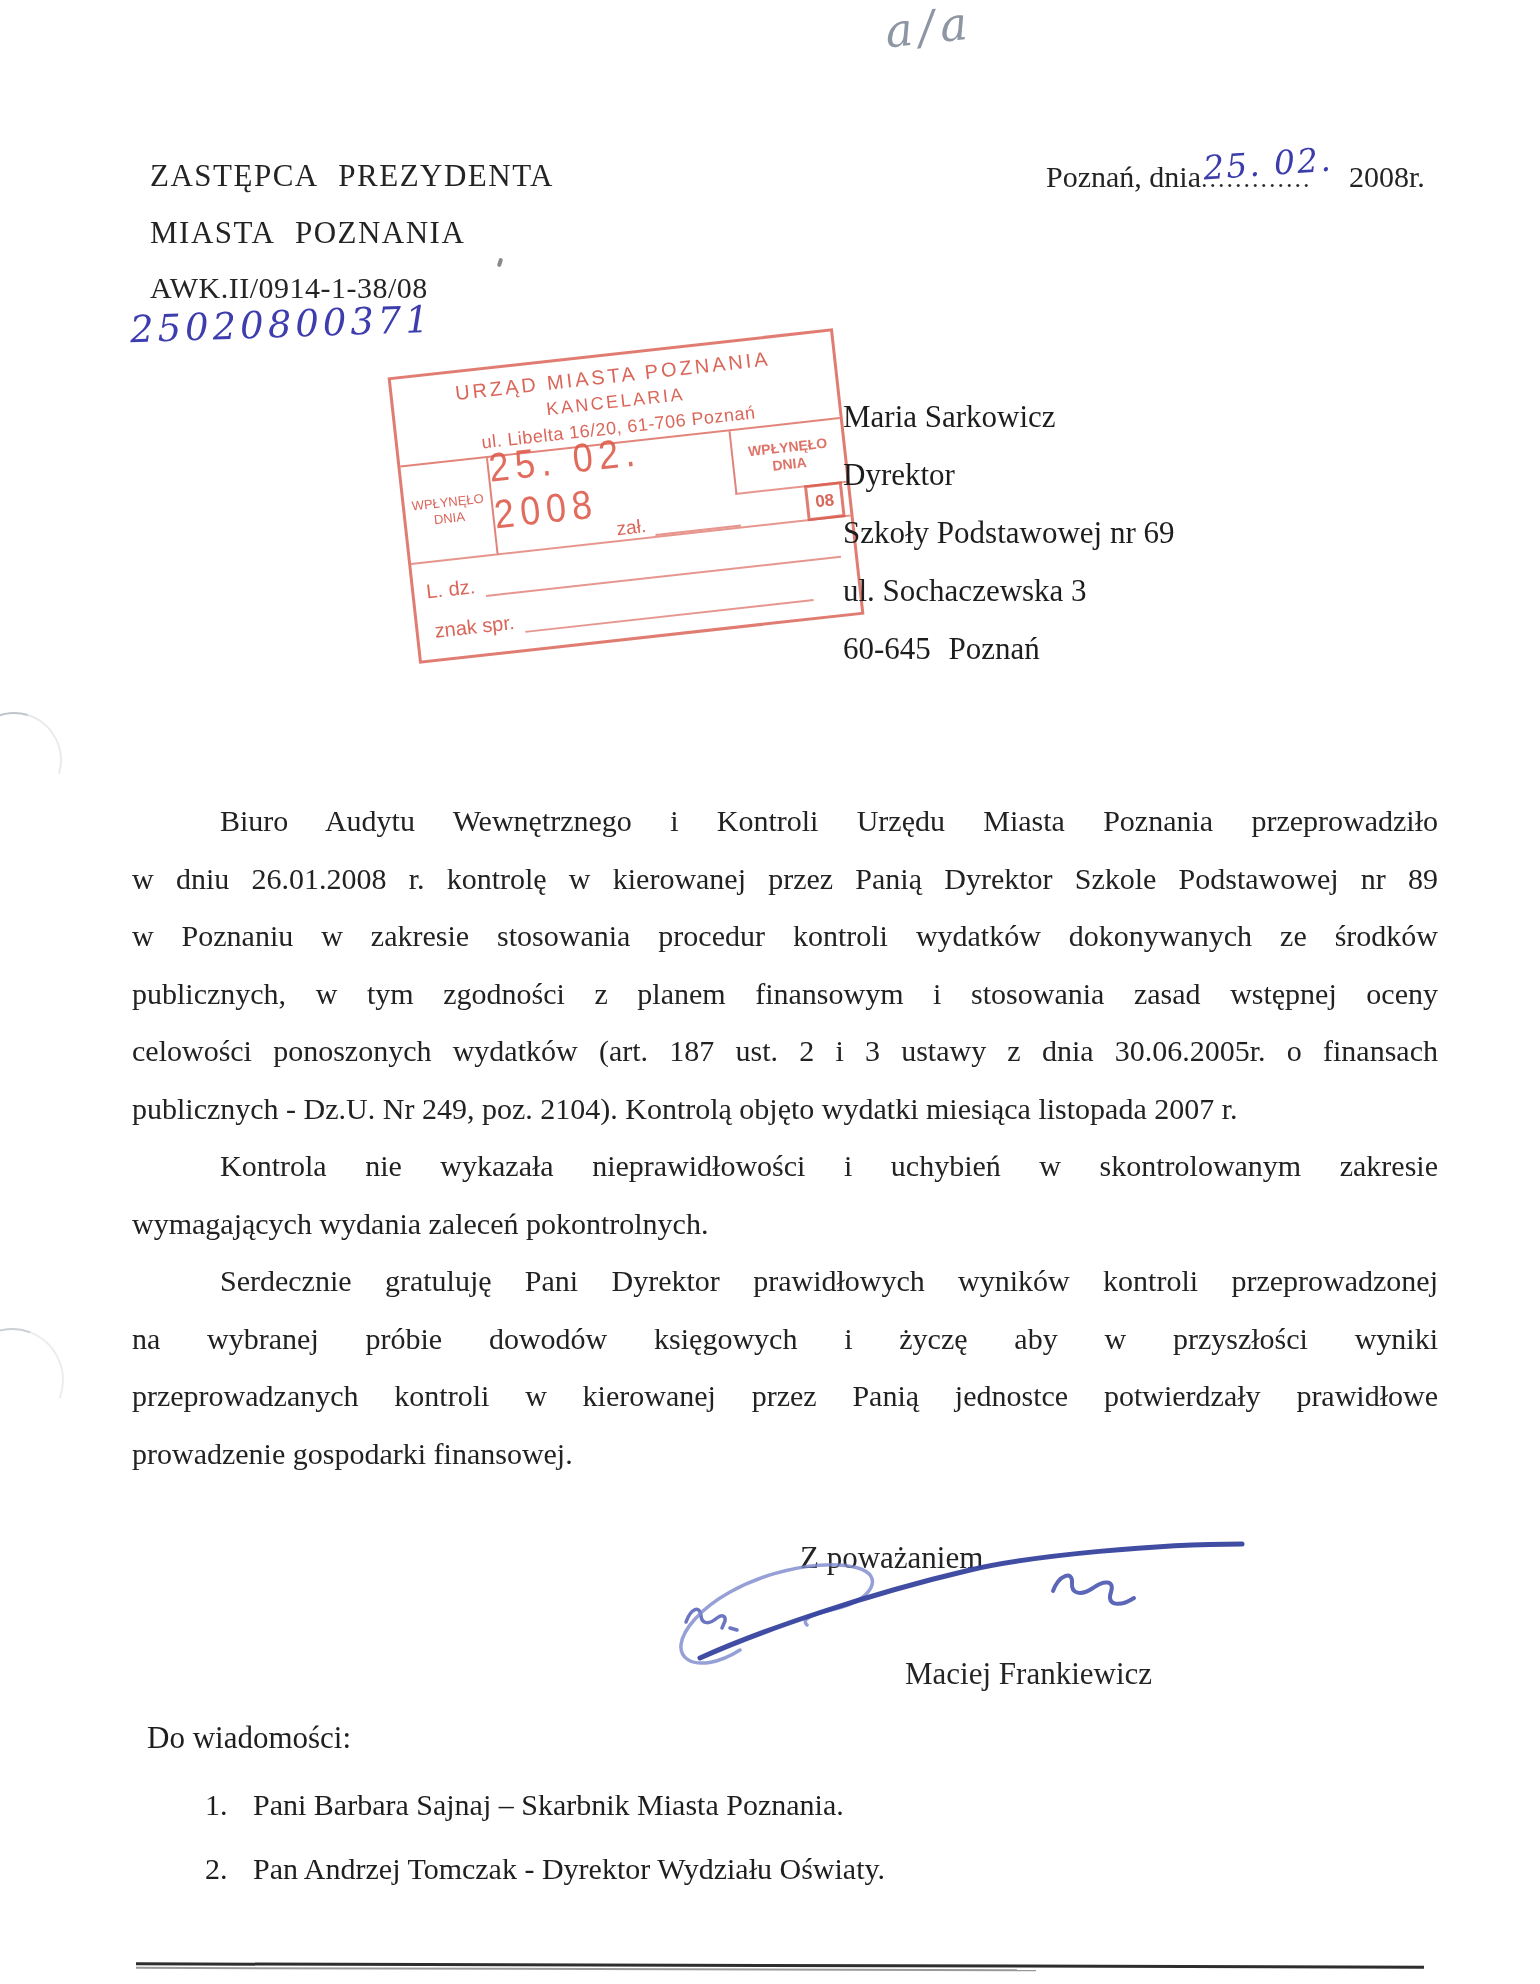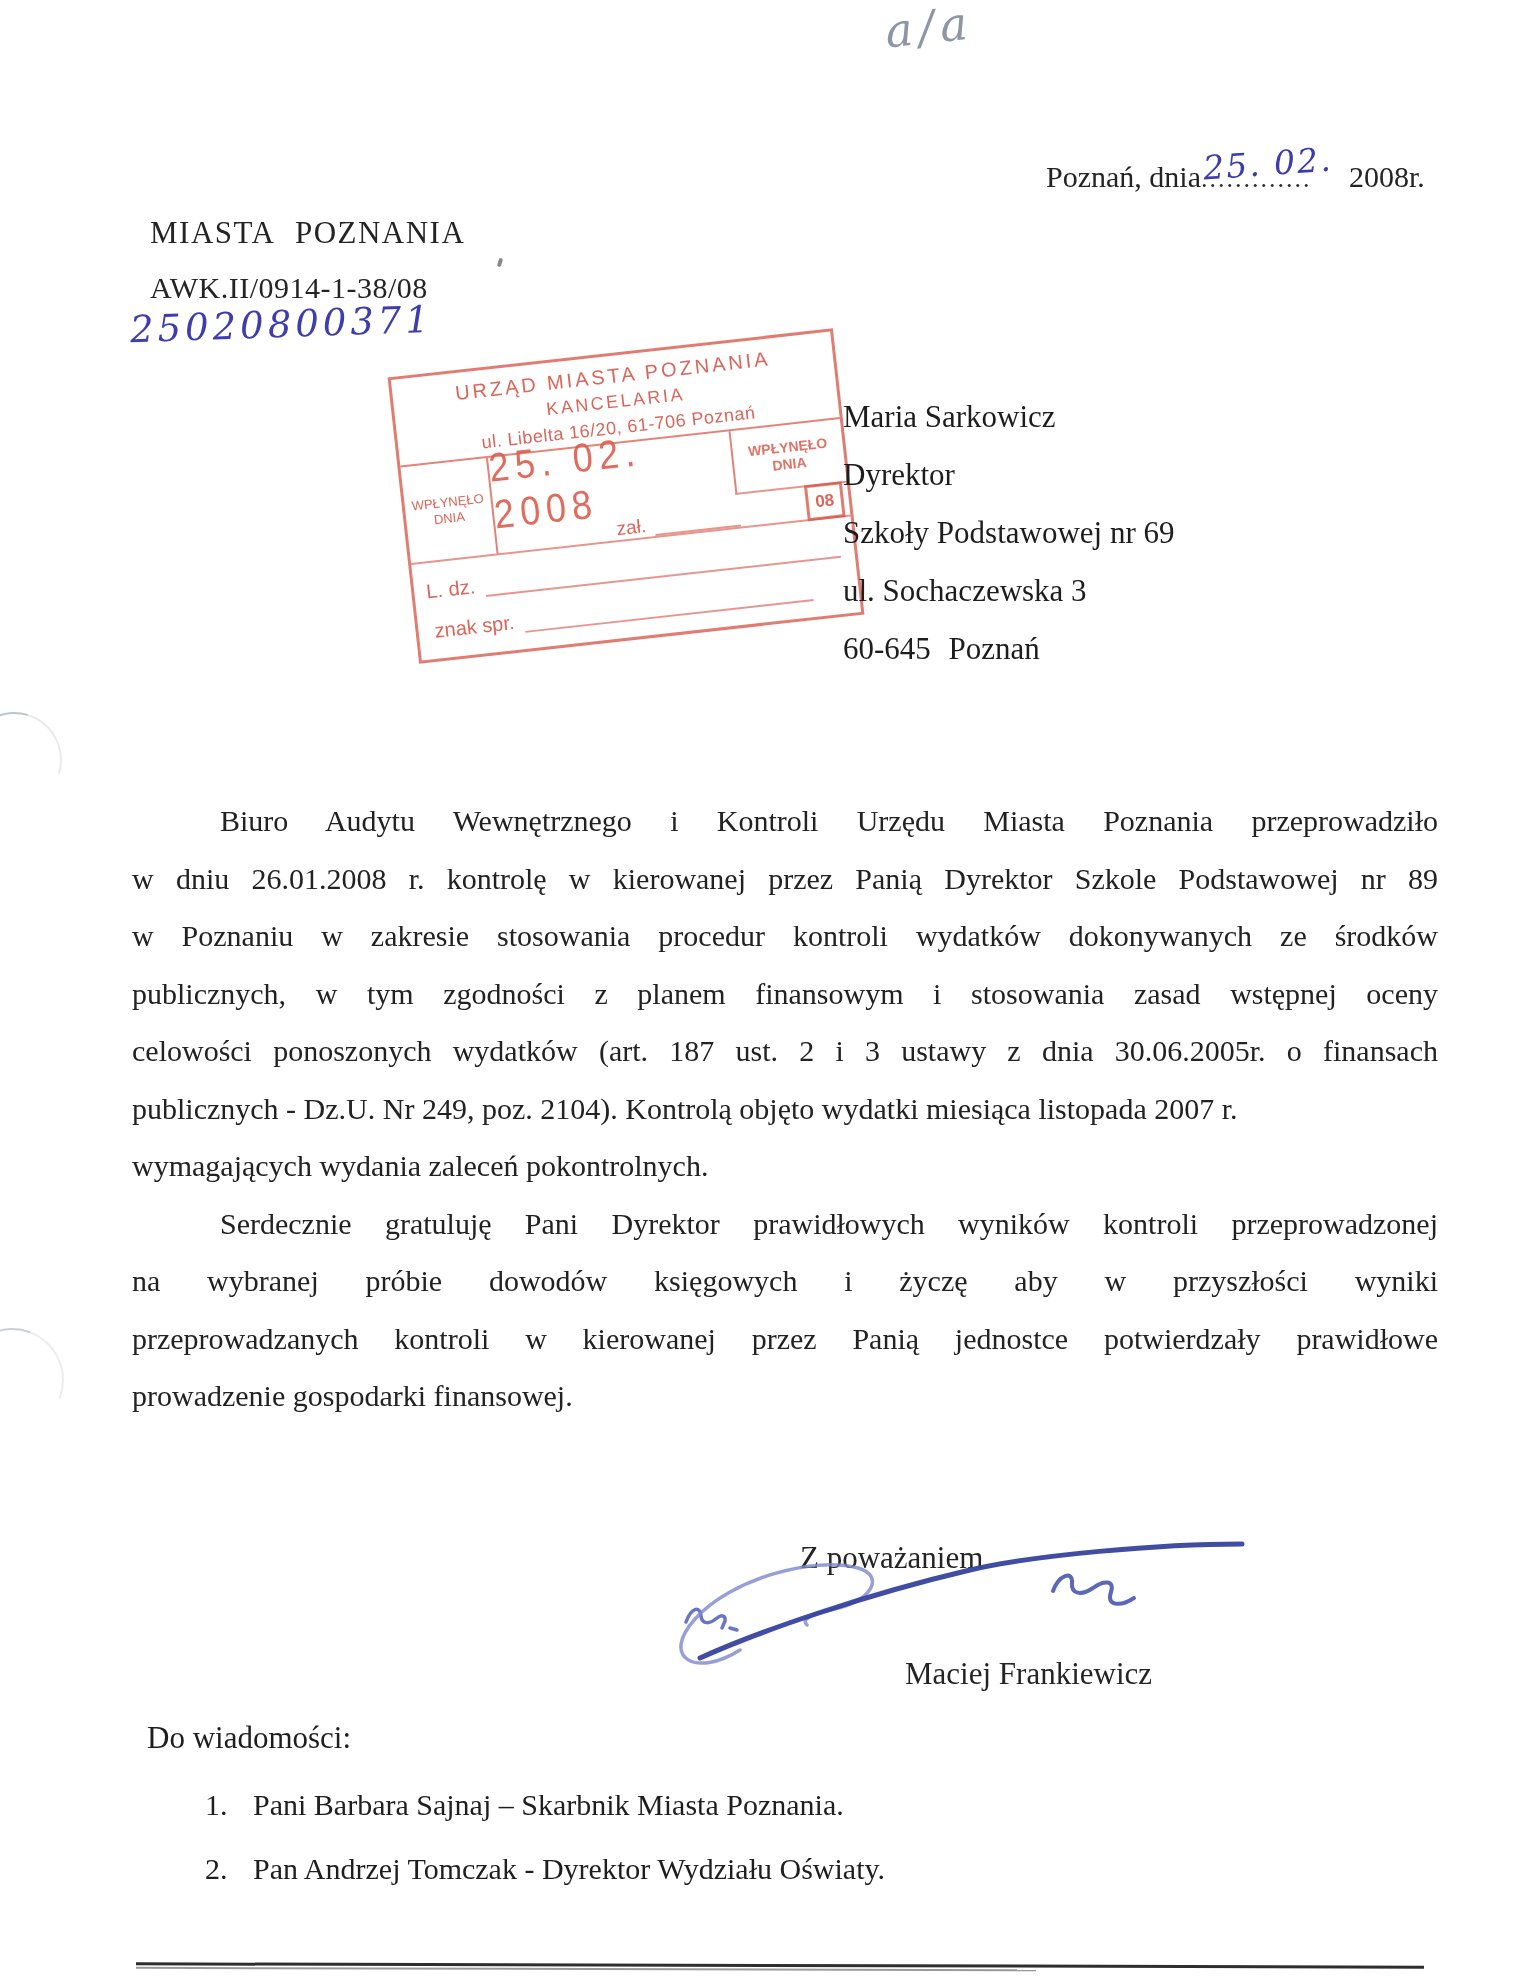--- a/index.html
+++ b/index.html
@@ -91,20 +91,21 @@
         border-right-color:rgba(140,150,165,.18);transform:rotate(-24deg);}
   .speck{left:498px;top:258px;width:4px;height:9px;background:#8a8a8a;border-radius:2px;transform:rotate(18deg);}
 </style>
 </head>
 <body>
 
 <div id="page">
 
   <div class="abs pencil-note">a/a</div>
 
+  <div class="abs hdr hdr1">ZASTĘPCA PREZYDENTA</div>
   <div class="abs hdr hdr2">MIASTA POZNANIA</div>
   <div class="abs ref">AWK.II/0914-1-38/08</div>
   <div class="abs hand-num">25020800371</div>
 
   <div class="abs dateline">
     <span>Poznań, dnia</span><span class="dots"><span class="leader">.............</span><span class="hand-date">25. 02.</span></span><span>2008r.</span>
   </div>
 
   <div class="abs stamp">
     <div class="s-top">
@@ -144,20 +145,21 @@
     <div class="ws">60-645 Poznań</div>
   </div>
 
   <div class="abs body-block">
     <div class="bl ind">Biuro Audytu Wewnętrznego i Kontroli Urzędu Miasta Poznania przeprowadziło</div>
     <div class="bl">w dniu 26.01.2008 r. kontrolę w kierowanej przez Panią Dyrektor Szkole Podstawowej nr 89</div>
     <div class="bl">w Poznaniu w zakresie stosowania procedur kontroli wydatków dokonywanych ze środków</div>
     <div class="bl">publicznych, w tym zgodności z planem finansowym i stosowania zasad wstępnej oceny</div>
     <div class="bl">celowości ponoszonych wydatków (art. 187 ust. 2 i 3 ustawy z dnia 30.06.2005r. o finansach</div>
     <div class="bl noju">publicznych - Dz.U. Nr 249, poz. 2104). Kontrolą objęto wydatki miesiąca listopada 2007 r.</div>
+    <div class="bl ind">Kontrola nie wykazała nieprawidłowości i uchybień w skontrolowanym zakresie</div>
     <div class="bl noju">wymagających wydania zaleceń pokontrolnych.</div>
     <div class="bl ind">Serdecznie gratuluję Pani Dyrektor prawidłowych wyników kontroli przeprowadzonej</div>
     <div class="bl">na wybranej próbie dowodów księgowych i życzę aby w przyszłości wyniki</div>
     <div class="bl">przeprowadzanych kontroli w kierowanej przez Panią jednostce potwierdzały prawidłowe</div>
     <div class="bl noju">prowadzenie gospodarki finansowej.</div>
   </div>
 
   <div class="abs salutation">Z poważaniem</div>
 
   <svg class="abs sig-svg" width="600" height="135" viewBox="0 0 600 135">

